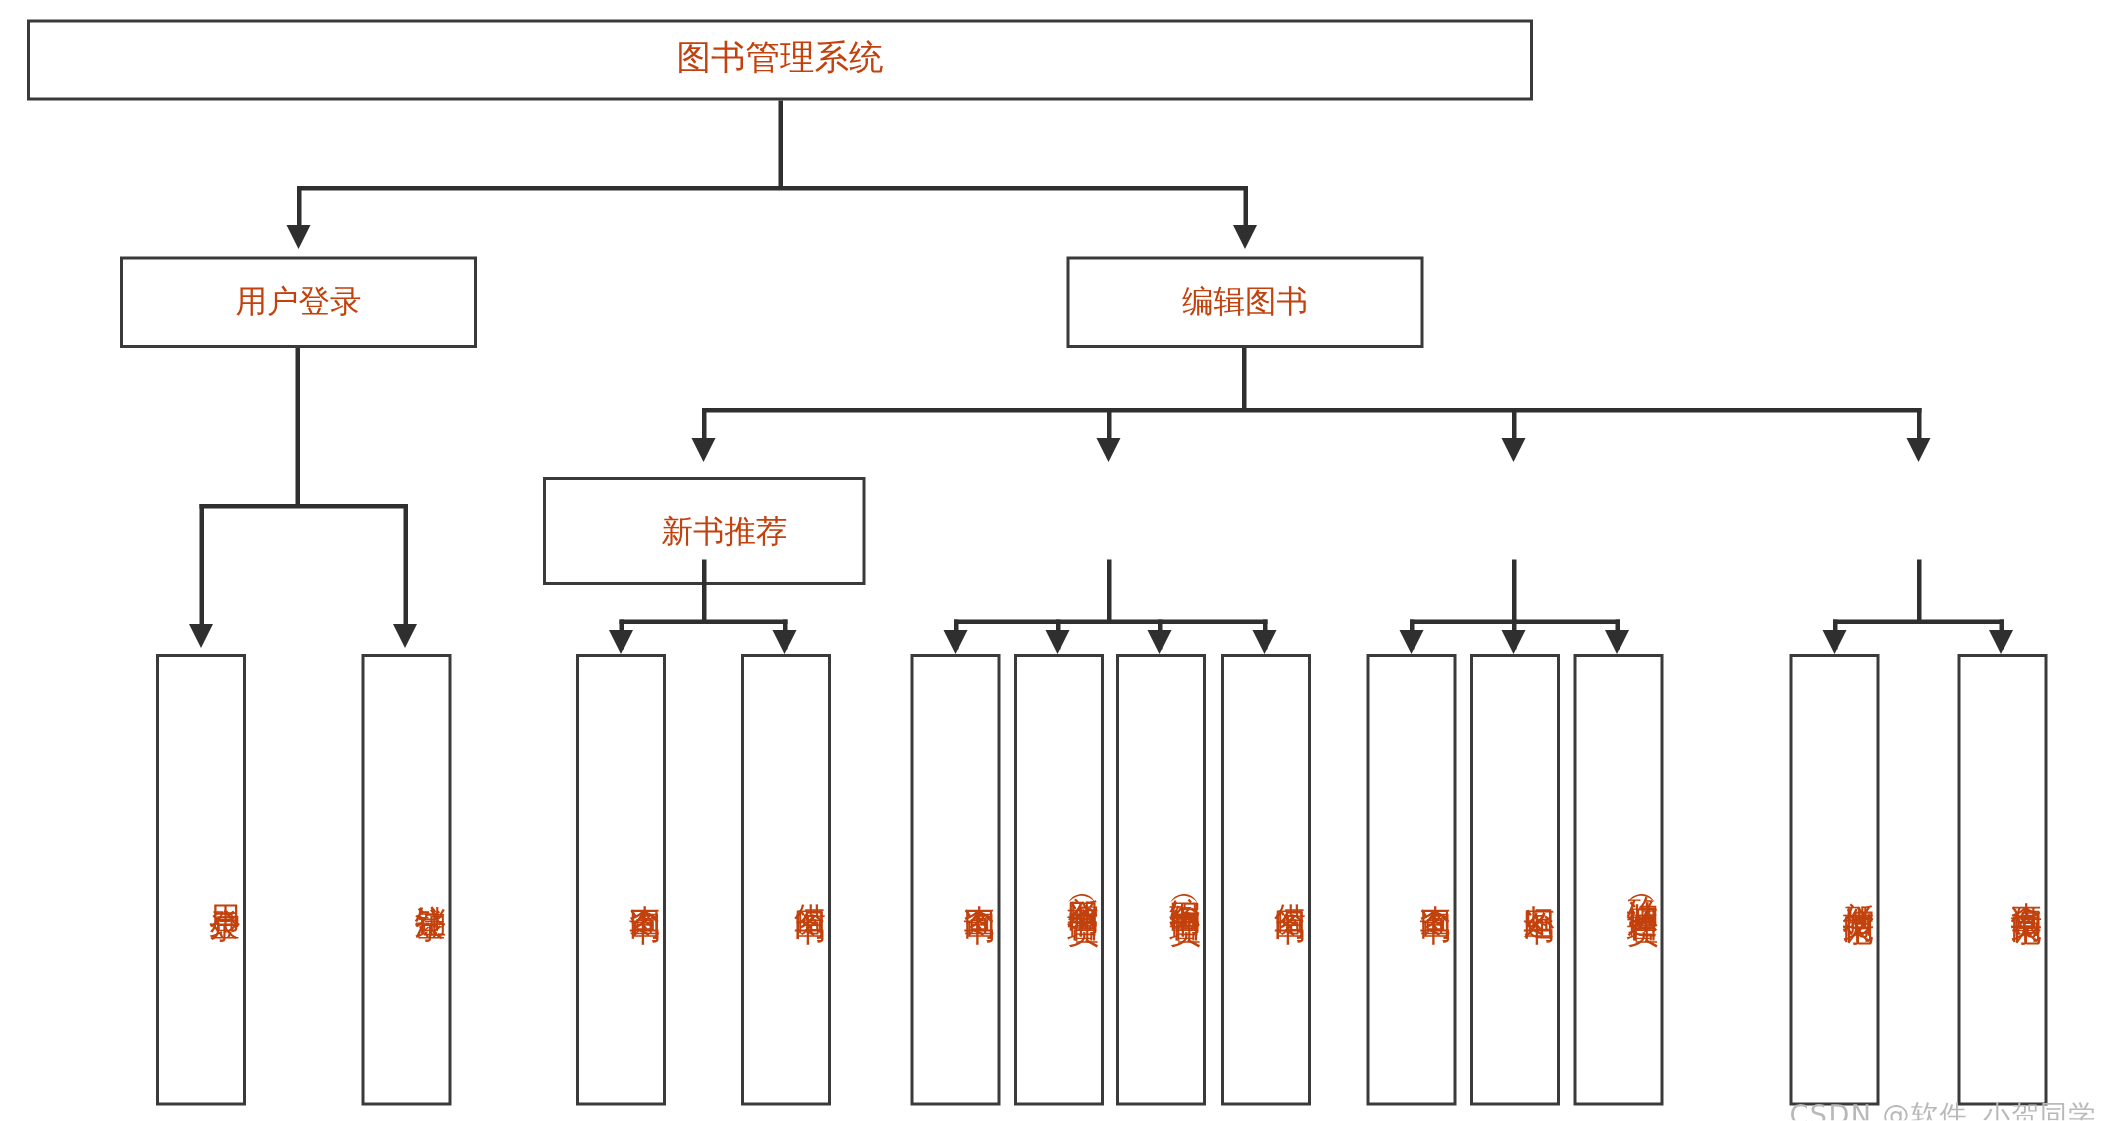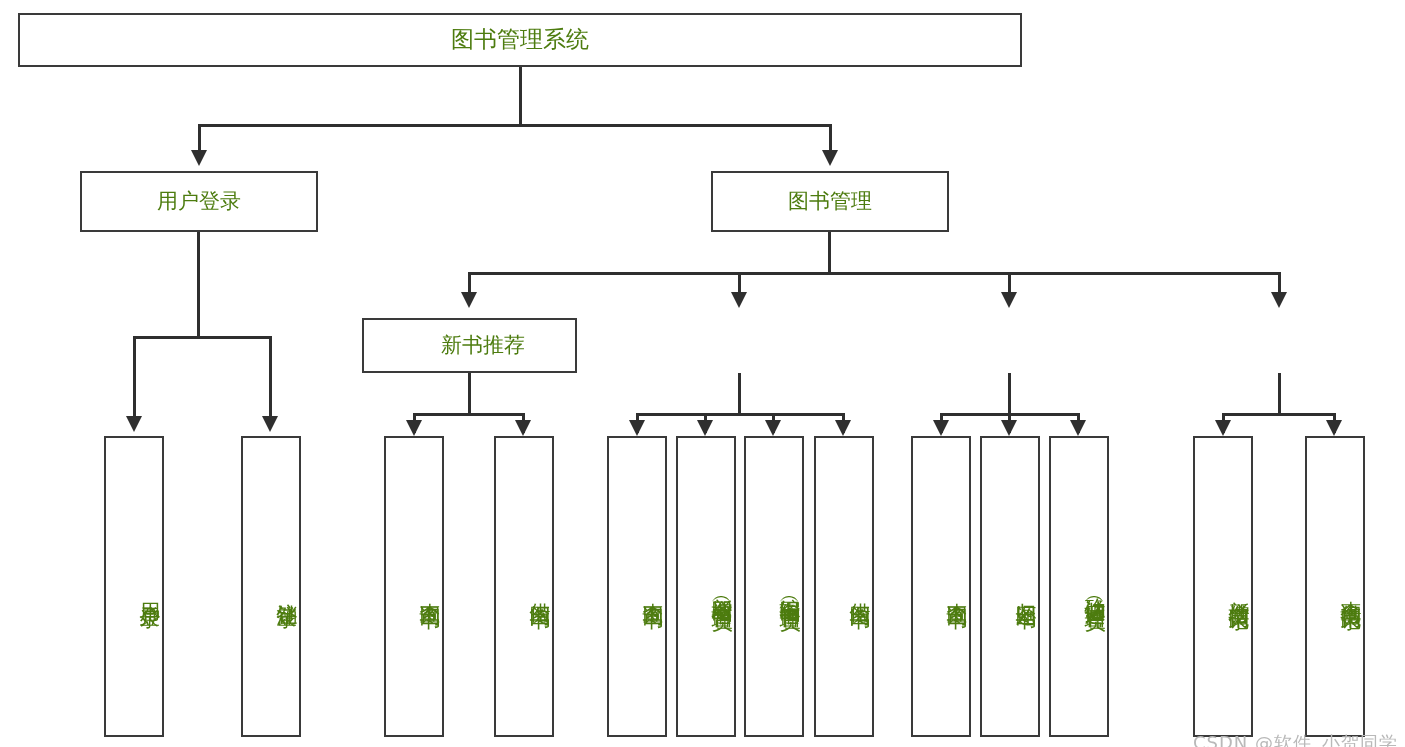--- a/index.html
+++ b/index.html
@@ -18,21 +18,21 @@
   
   .node{
     position:absolute;
     box-sizing:border-box;
     border:2.5px solid #3a3a3a;
     background:#ffffff;
     display:flex;
     align-items:center;
     justify-content:center;
     text-align:center;
-    color:#4d7c0f;
+    color:#c2410c;
     line-height:1.18;
   }
   .node.h{           
     writing-mode:horizontal-tb;
   }
   .node.v{           
     writing-mode:vertical-rl;
     text-orientation:upright;
     letter-spacing:2px;
     align-items:flex-start;
@@ -87,21 +87,21 @@
   <div class="ln vline" style="left:198px;top:124px;width:3px;height:28px;"></div>
   <div class="arrow" style="left:191px;top:150px;"></div>
   <div class="ln vline" style="left:829px;top:124px;width:3px;height:28px;"></div>
   <div class="arrow" style="left:822px;top:150px;"></div>
 
   <div class="node h node-l2" style="left:80px;top:171px;width:238px;height:61px;">
     <span>用户登录</span>
   </div>
 
   <div class="node h node-l2" style="left:711px;top:171px;width:238px;height:61px;">
-    <span>图书管理</span>
+    <span>编辑图书</span>
   </div>
 
   <div class="ln vline" style="left:197px;top:232px;width:3px;height:105px;"></div>
   <div class="ln hline" style="left:133px;top:336px;width:138px;height:3px;"></div>
   <div class="ln vline" style="left:133px;top:336px;width:3px;height:82px;"></div>
   <div class="arrow" style="left:126px;top:416px;"></div>
   <div class="ln vline" style="left:269px;top:336px;width:3px;height:82px;"></div>
   <div class="arrow" style="left:262px;top:416px;"></div>
 
   <div class="ln vline" style="left:828px;top:232px;width:3px;height:42px;"></div>
@@ -109,21 +109,21 @@
 
   <div class="ln vline" style="left:468px;top:272px;width:3px;height:22px;"></div>
   <div class="arrow" style="left:461px;top:292px;"></div>
   <div class="ln vline" style="left:738px;top:272px;width:3px;height:22px;"></div>
   <div class="arrow" style="left:731px;top:292px;"></div>
   <div class="ln vline" style="left:1008px;top:272px;width:3px;height:22px;"></div>
   <div class="arrow" style="left:1001px;top:292px;"></div>
   <div class="ln vline" style="left:1278px;top:272px;width:3px;height:22px;"></div>
   <div class="arrow" style="left:1271px;top:292px;"></div>
 
-  <div class="node h node-l3" style="left:362px;top:318px;width:215px;height:55px;padding-left:27px;">
+  <div class="node h node-l3" style="left:362px;top:318px;width:215px;height:72px;padding-left:27px;">
     <span>新书推荐</span>
   </div>
 
   <div class="ln vline" style="left:468px;top:373px;width:3px;height:42px;"></div>
   <div class="ln hline" style="left:413px;top:413px;width:112px;height:3px;"></div>
   <div class="ln vline" style="left:413px;top:413px;width:3px;height:20px;"></div>
   <div class="arrow" style="left:406px;top:420px;"></div>
   <div class="ln vline" style="left:522px;top:413px;width:3px;height:20px;"></div>
   <div class="arrow" style="left:515px;top:420px;"></div>
 

